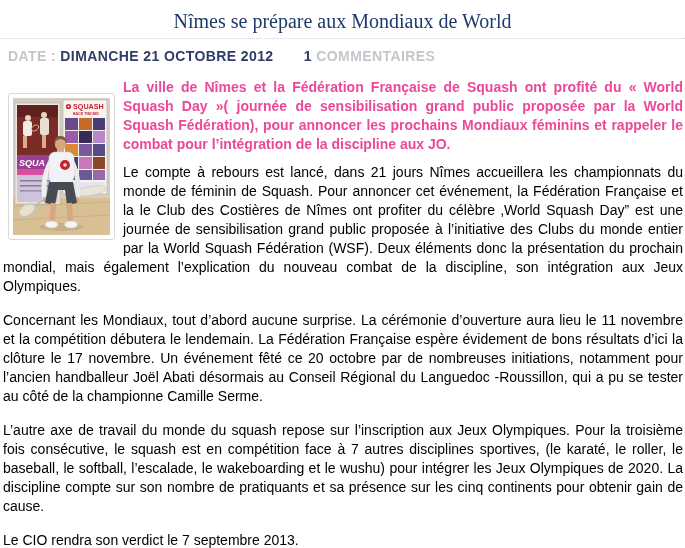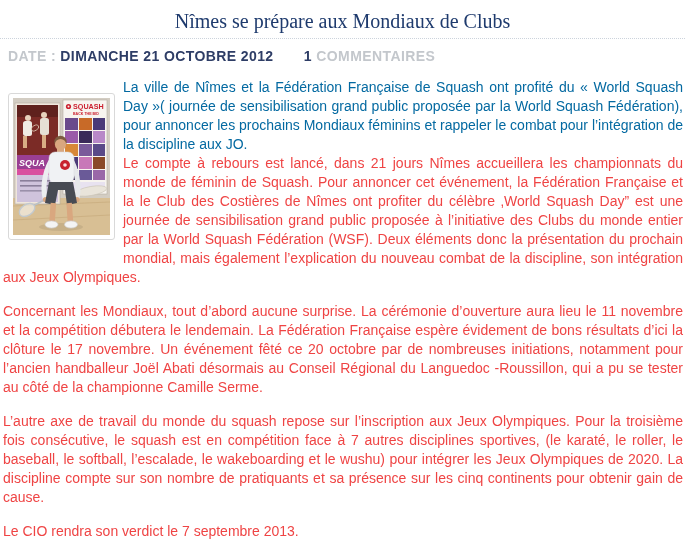--- a/index.html
+++ b/index.html
@@ -28,43 +28,43 @@
   }
   .meta .lbl { color: #c3c7cc; }
   .meta .val { color: #2e3d66; }
   .meta .comments { margin-left: 26px; cursor: pointer; }
   .article { padding: 14px 2px 0 3px; }
   .article p {
     margin: 0 0 15px 0;
     font-size: 14px;
     line-height: 19px;
     text-align: justify;
-    color: #ef4444;
+    color: #000000;
   }
   .article p.intro {
-    font-weight: normal;
-    color: #0369a1;
-    margin-bottom: 0;
+    font-weight: bold;
+    color: #ec4899;
+    margin-bottom: 9px;
   }
   .photo-frame {
     float: left;
     width: 107px; height: 147px;
     padding: 4px;
     background: #fff;
     border: 1px solid #d9d9d9;
     border-radius: 3px;
     margin: 15px 8px 16px 5px;
     cursor: pointer;
   }
   .photo-frame svg { display: block; }
 </style>
 </head>
 <body>
 
-<h1 class="post-title">Nîmes se prépare aux Mondiaux de Clubs</h1>
+<h1 class="post-title">Nîmes se prépare aux Mondiaux de World</h1>
 
 <div class="meta">
   <span class="lbl">DATE :</span>
   <span class="val">DIMANCHE 21 OCTOBRE 2012</span>
   <span class="comments"><span class="val">1</span> <span class="lbl">COMMENTAIRES</span></span>
 </div>
 
 <div class="article">
 
   <div class="photo-frame">

